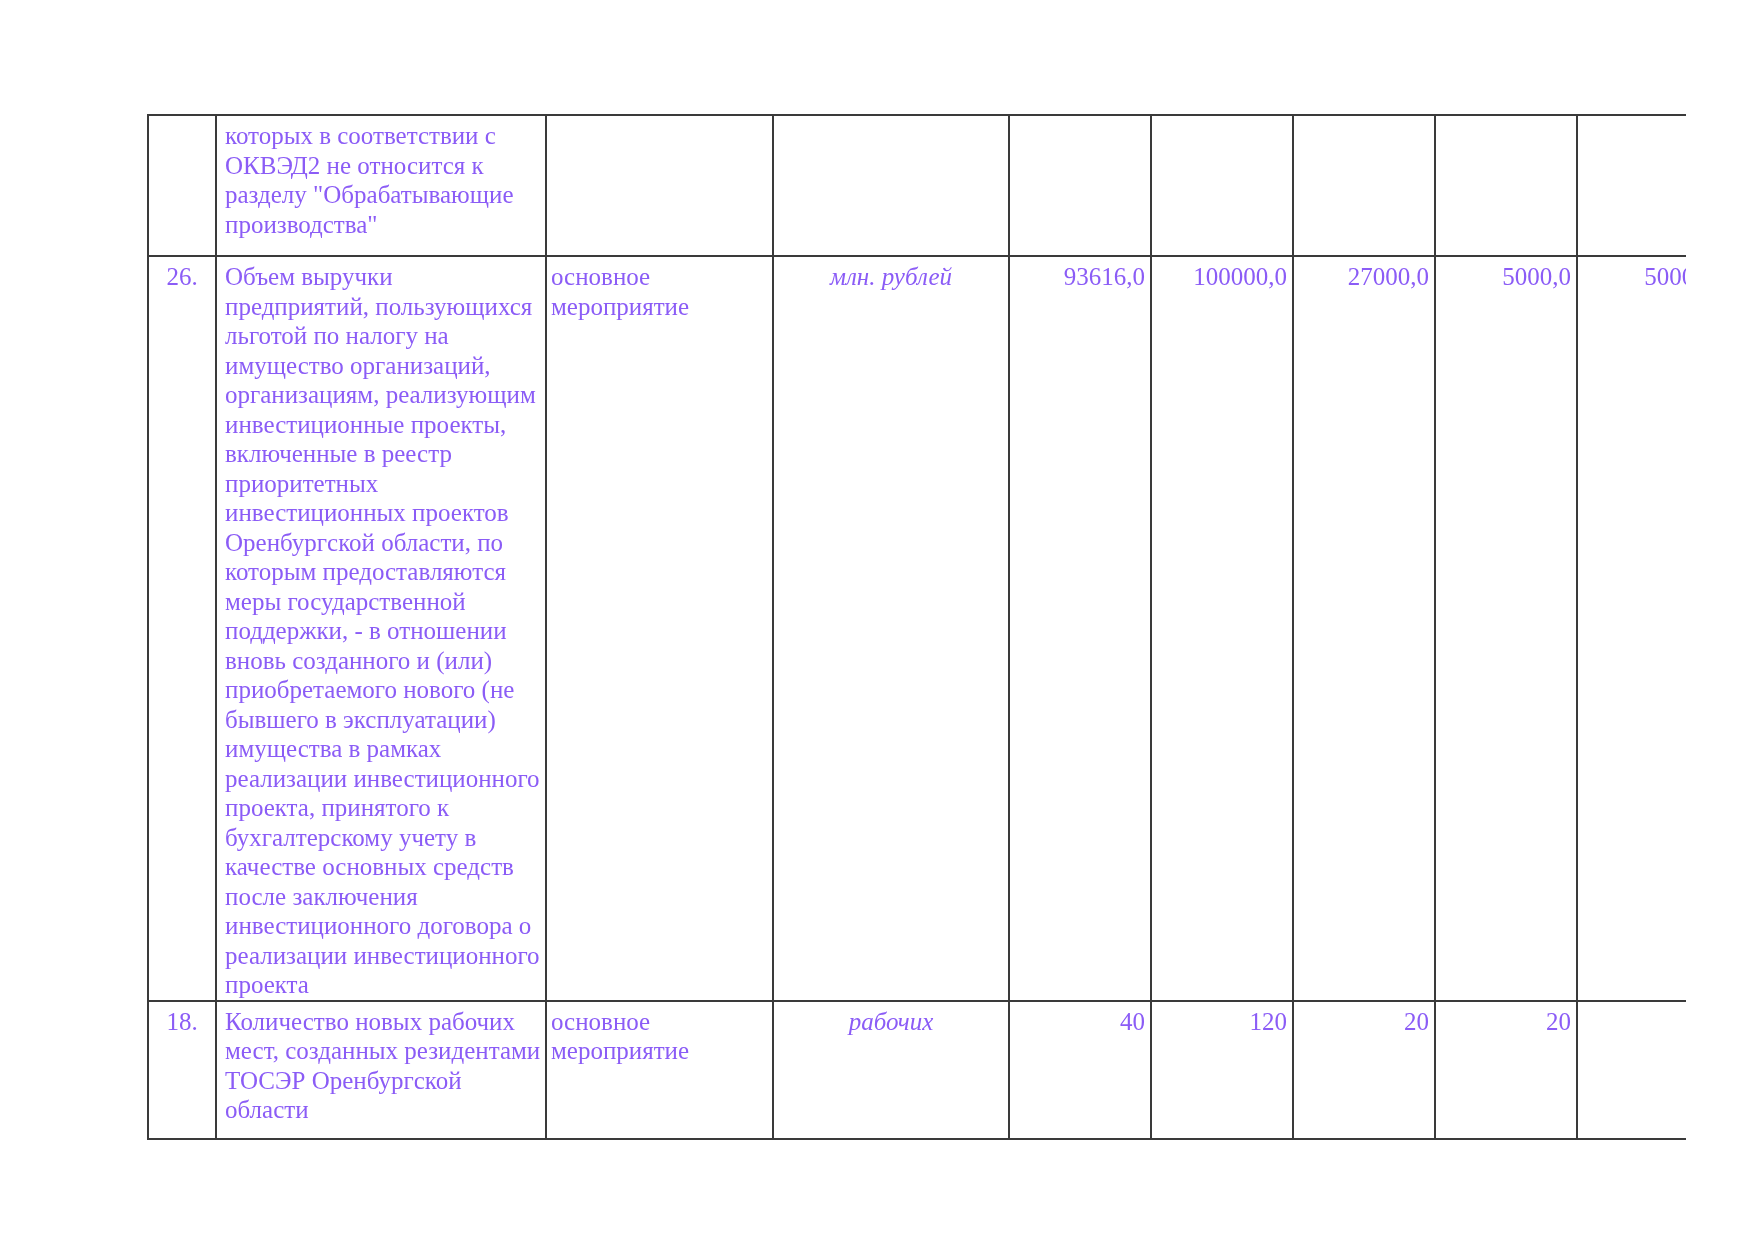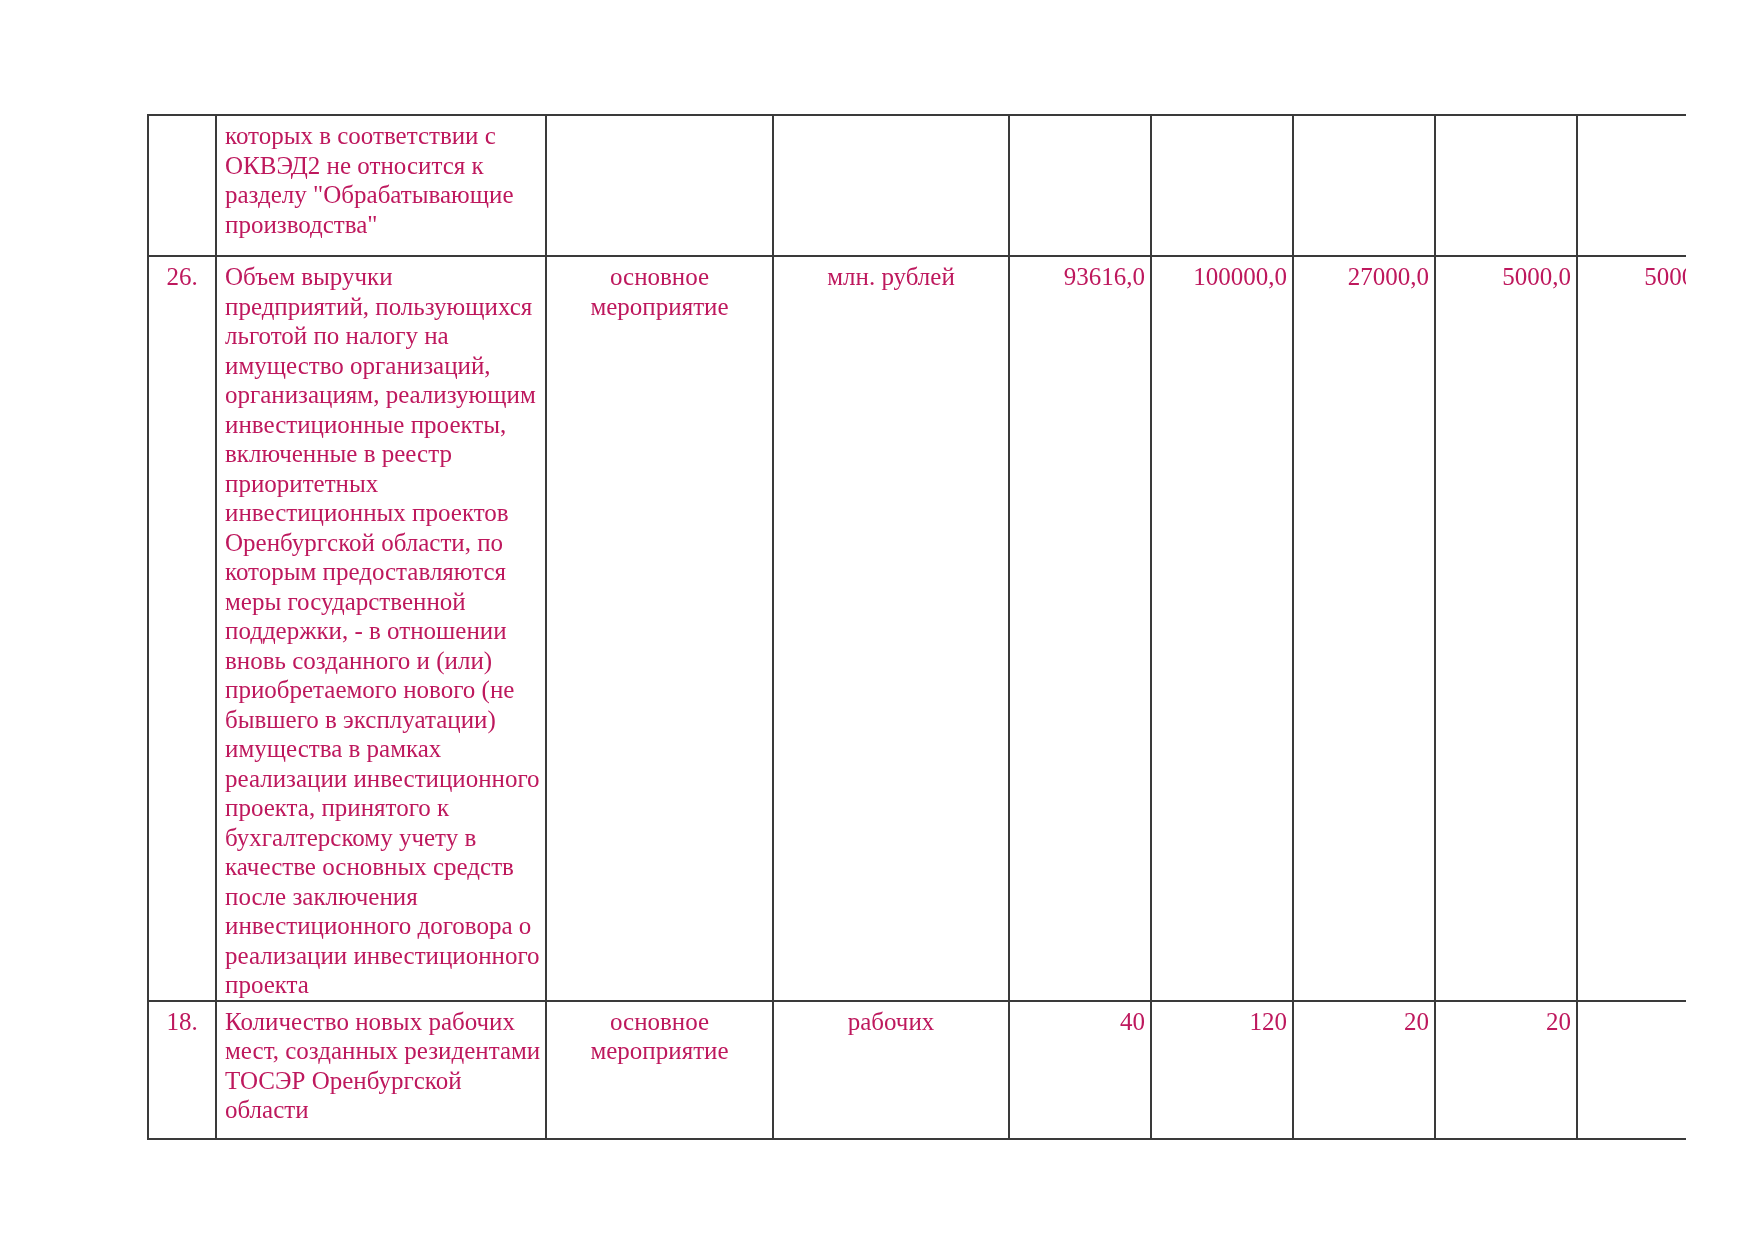--- a/index.html
+++ b/index.html
@@ -7,21 +7,21 @@
     padding: 0;
     background: #ffffff;
   }
   .page {
     position: relative;
     width: 1686px;
     height: 1240px;
     background: #ffffff;
     overflow: hidden;
     font-family: "Liberation Serif", "DejaVu Serif", serif;
-    color: #be185d;
+    color: #8b5cf6;
   }
   table.doc-table {
     position: absolute;
     left: 147px;
     top: 114px;
     border-collapse: collapse;
     table-layout: fixed;
     width: 1655px;
   }
   table.doc-table td {
@@ -39,27 +39,28 @@
   td.c-num {
     text-align: center;
     padding: 5px 2px 0 2px;
   }
   td.c-name {
     text-align: left;
     white-space: pre-line;
     padding: 5px 2px 0 8px;
   }
   td.c-act {
-    text-align: center;
+    text-align: left;
     white-space: pre-line;
     padding: 5px 4px 16px 4px;
   }
   td.c-unit {
     text-align: center;
     padding: 5px 4px 0 4px;
+    font-style: italic;
   }
   td.c-val {
     text-align: right;
     padding: 5px 5px 8px 0;
   }
 </style>
 </head>
 <body>
 
 <div class="page">

